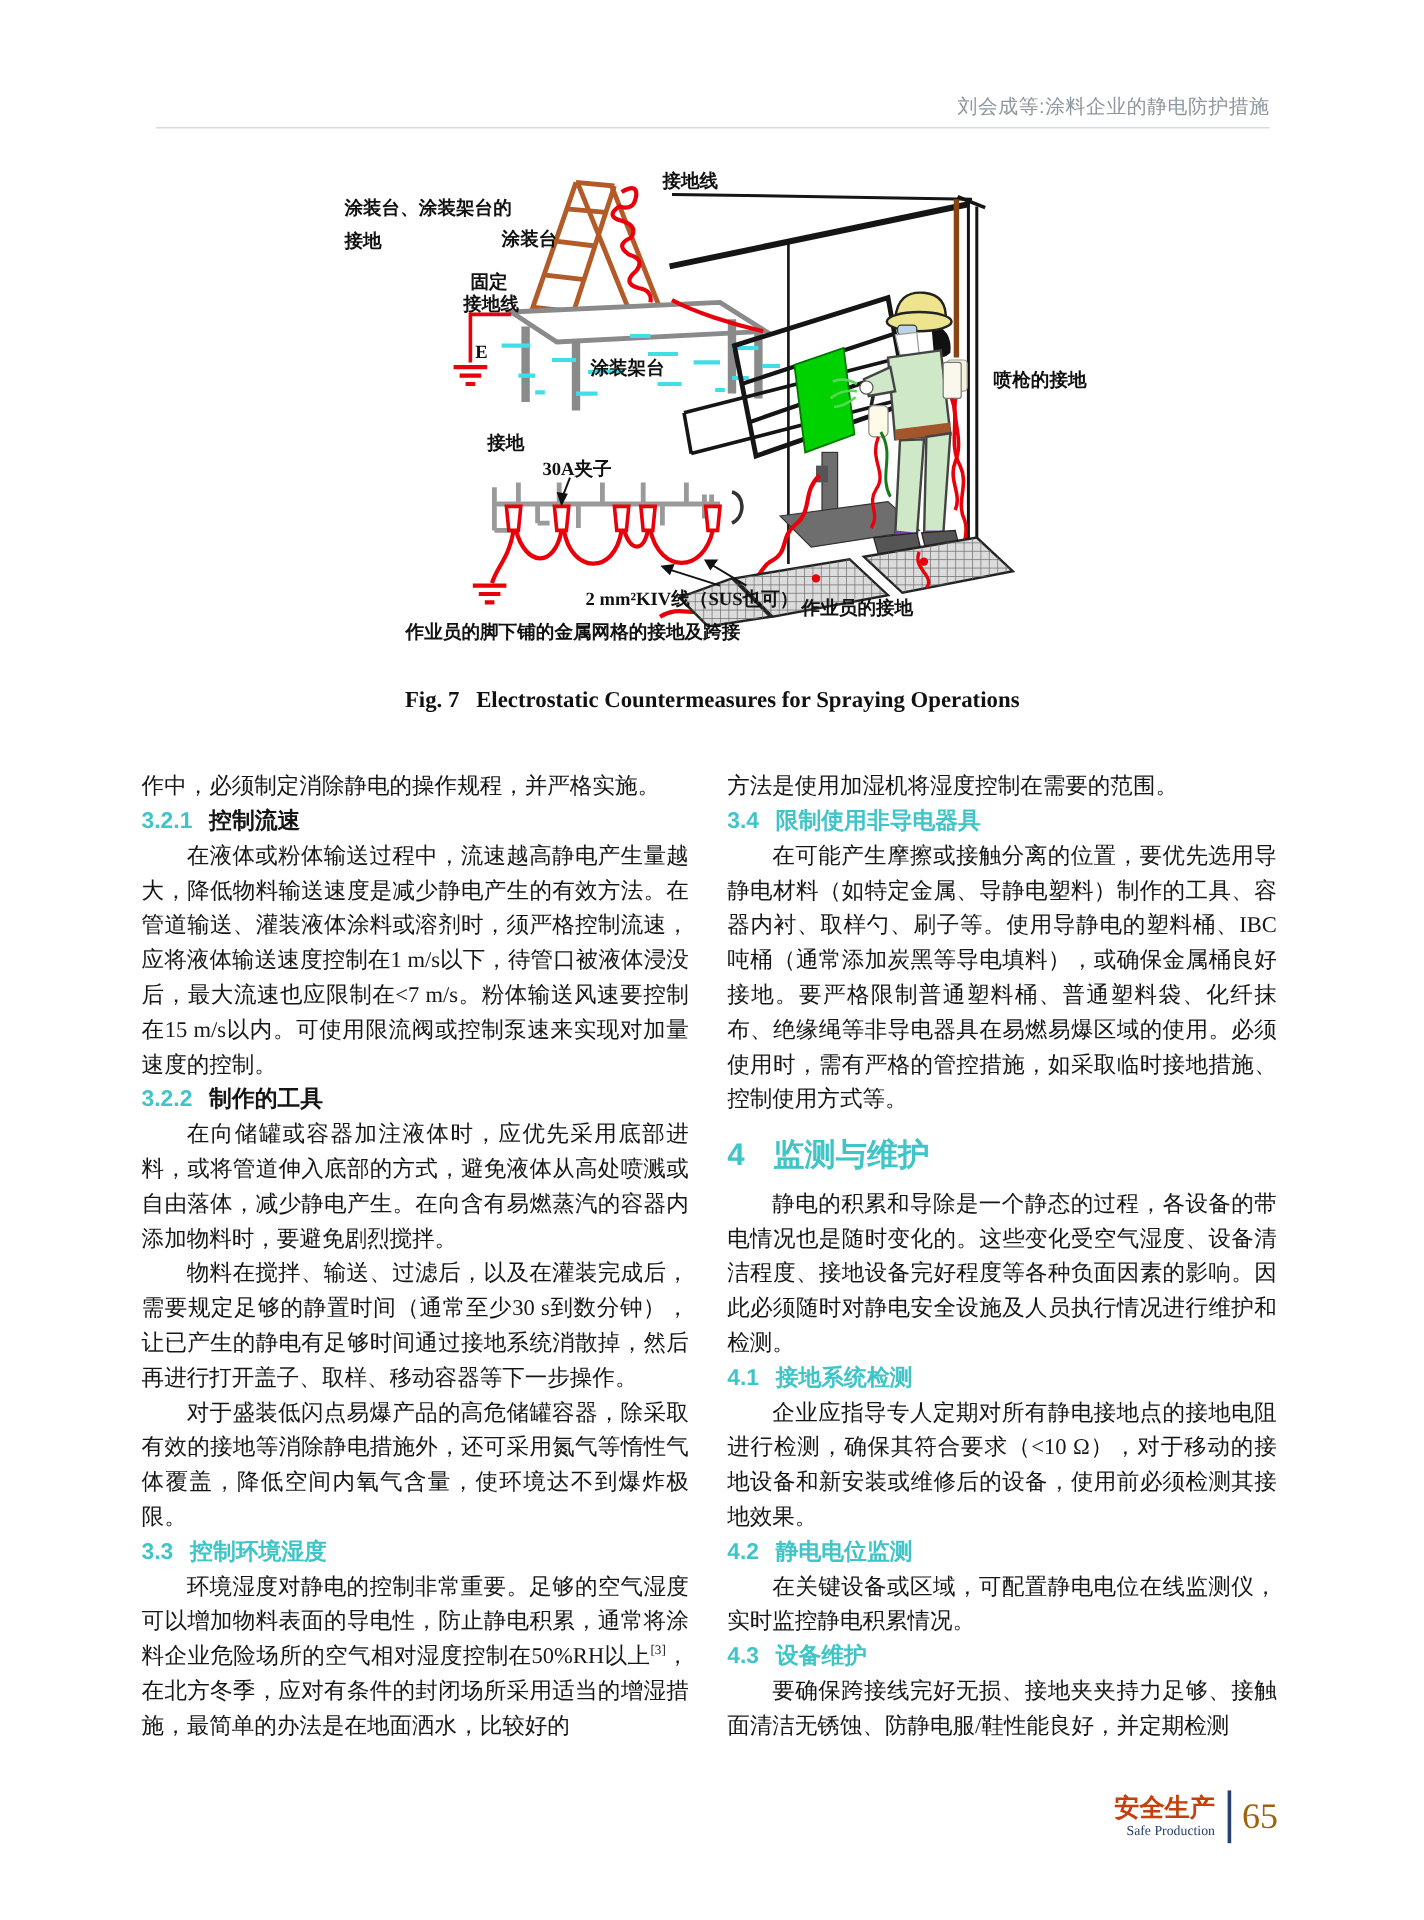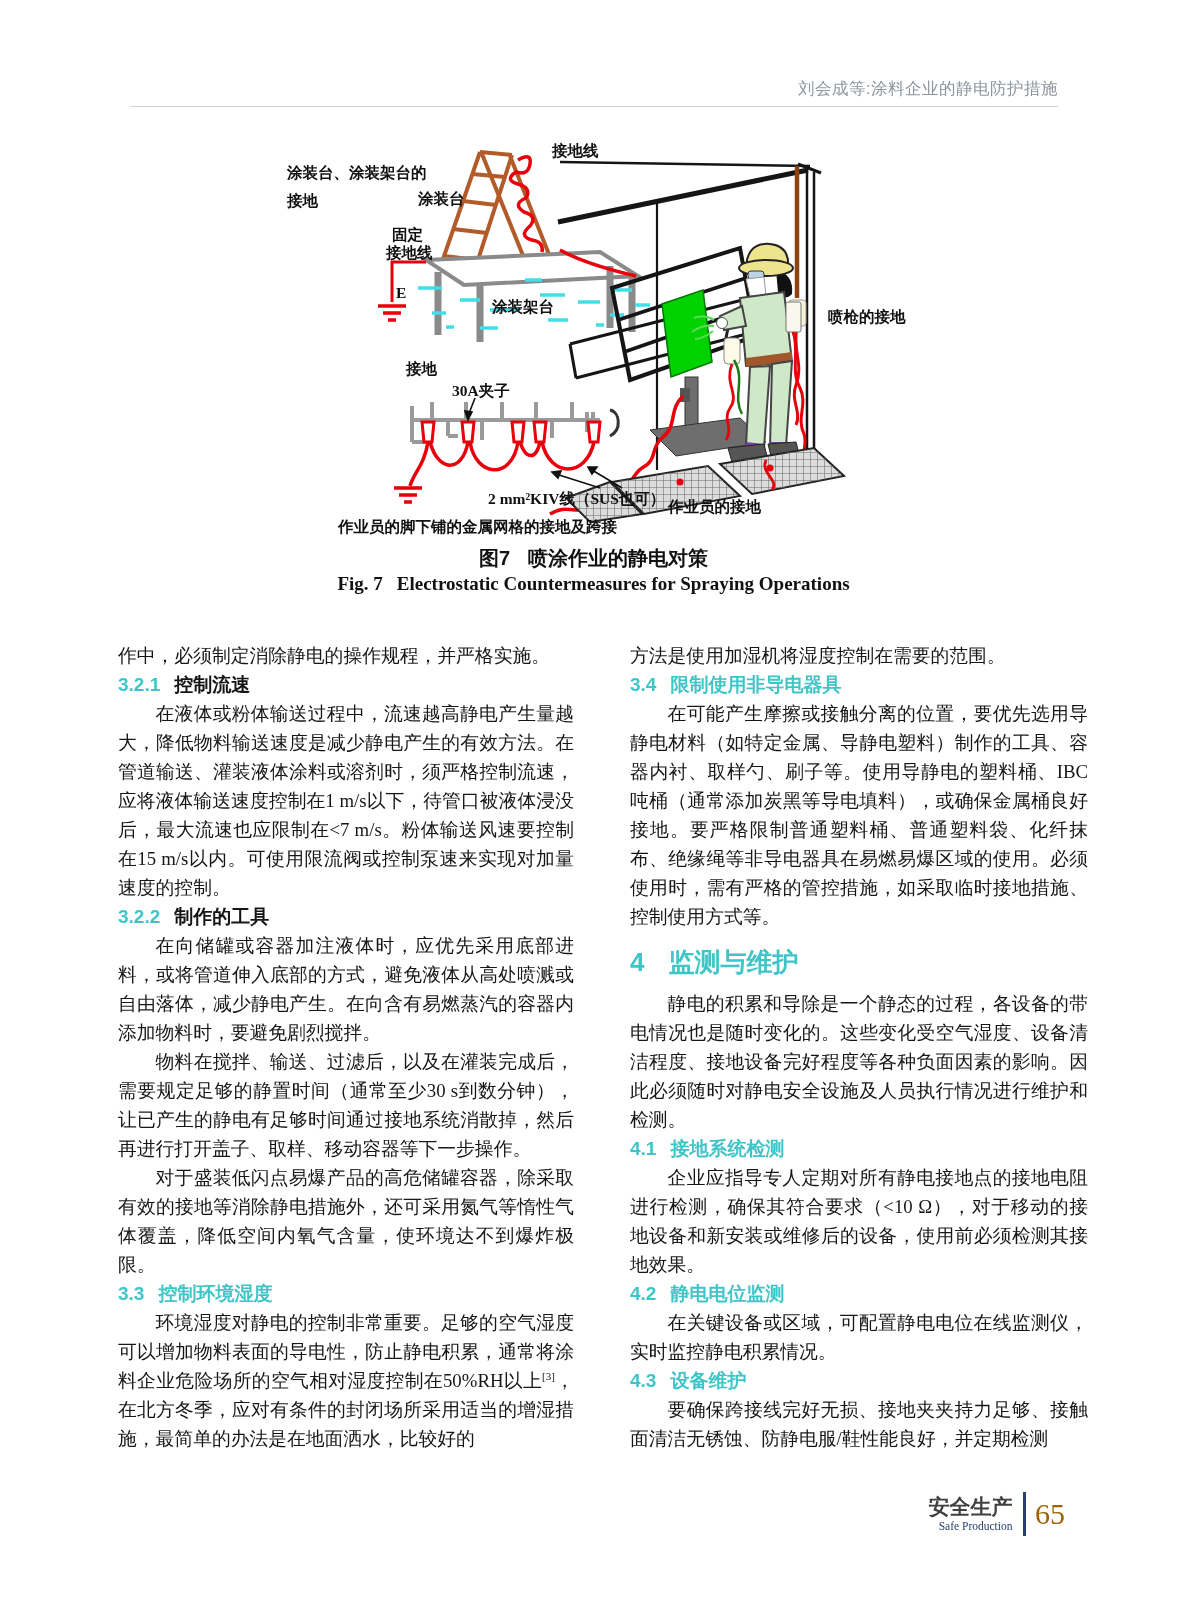--- a/index.html
+++ b/index.html
@@ -14,36 +14,36 @@
   .caption-zh{position:absolute;top:545px;left:0;width:100%;text-align:center;
         font-family:"Liberation Sans","DejaVu Sans",sans-serif;font-weight:bold;font-size:20px;color:#111;}
   .caption-zh .gap{display:inline-block;width:18px;}
   .caption-en{position:absolute;top:573px;left:0;width:100%;text-align:center;
         font-family:"Liberation Serif","DejaVu Serif",serif;font-weight:bold;font-size:19px;color:#111;}
   .caption-en .gap{display:inline-block;width:14px;}
   
   .col{position:absolute;top:641px;width:456px;font-size:18.8px;line-height:29px;
        text-align:justify;color:#161616;}
   .col-left{left:118px;}
-  .col-right{left:630px;width:458px;}
+  .col-right{left:606px;width:458px;}
   .para{margin:0;}
   .indent{text-indent:2em;}
   sup{font-size:11px;line-height:0;}
   .h3,.h2{margin:0;font-size:19px;line-height:29px;font-weight:bold;
           font-family:"Liberation Sans","DejaVu Sans",sans-serif;text-align:left;}
   .h-num{color:#3fc4c7;margin-right:14px;}
   .h2 .h-title{color:#3fc4c7;}
   .h3 .h-title{color:#151515;font-family:"Liberation Serif","DejaVu Serif",serif;font-weight:600;}
   .h1{margin:14px 0 10px 0;font-size:26px;line-height:34px;font-weight:bold;
       font-family:"Liberation Sans","DejaVu Sans",sans-serif;color:#3fc4c7;text-align:left;}
   .h1 .h-num{margin-right:24px;}
   
   .footer{position:absolute;top:1492px;right:122px;display:flex;align-items:center;}
   .footer .zh{font-family:"Liberation Sans","DejaVu Sans",sans-serif;font-weight:bold;
-      font-size:21px;color:#404040;line-height:22px;}
+      font-size:21px;color:#c2410c;line-height:22px;}
   .footer .en{font-family:"Liberation Serif","DejaVu Serif",serif;font-size:11.5px;
       color:#27406e;text-align:right;margin-top:2px;}
   .footer .bar{width:3.5px;height:44px;background:#27406e;margin:0 9px 0 10px;}
   .footer .pageno{font-family:"Liberation Serif","DejaVu Serif",serif;font-size:30px;color:#a16207;}
   
   .flabel{font-family:"Liberation Serif","DejaVu Serif",serif;font-size:15.5px;font-weight:600;fill:#111;}
 </style>
 </head>
 <body>
 
@@ -222,23 +222,20 @@
       <text x="312" y="182" class="flabel">涂装架台</text>
       <text x="226" y="244" class="flabel">接地</text>
       <text x="272" y="266" class="flabel">30A夹子</text>
       <text x="308" y="374" class="flabel">2 mm²KIV线（SUS也可）</text>
       <text x="158" y="402" class="flabel">作业员的脚下铺的金属网格的接地及跨接</text>
       <text x="648" y="192" class="flabel">喷枪的接地</text>
       <text x="488" y="382" class="flabel">作业员的接地</text>
     </svg>
   </div>
 
-  <div class="caption-zh">
-    <span>图7</span><span class="gap"></span><span>喷涂作业的静电对策</span>
-  </div>
   <div class="caption-en">
     <span>Fig. 7</span><span class="gap"></span><span>Electrostatic Countermeasures for Spraying Operations</span>
   </div>
 
   <div class="col col-left">
     <p class="para">作中，必须制定消除静电的操作规程，并严格实施。</p>
     <p class="h3"><span class="h-num">3.2.1</span><span class="h-title">控制流速</span></p>
     <p class="para indent">在液体或粉体输送过程中，流速越高静电产生量越大，降低物料输送速度是减少静电产生的有效方法。在管道输送、灌装液体涂料或溶剂时，须严格控制流速，应将液体输送速度控制在1 m/s以下，待管口被液体浸没后，最大流速也应限制在&lt;7 m/s。粉体输送风速要控制在15 m/s以内。可使用限流阀或控制泵速来实现对加量速度的控制。</p>
     <p class="h3"><span class="h-num">3.2.2</span><span class="h-title">制作的工具</span></p>
     <p class="para indent">在向储罐或容器加注液体时，应优先采用底部进料，或将管道伸入底部的方式，避免液体从高处喷溅或自由落体，减少静电产生。在向含有易燃蒸汽的容器内添加物料时，要避免剧烈搅拌。</p>

